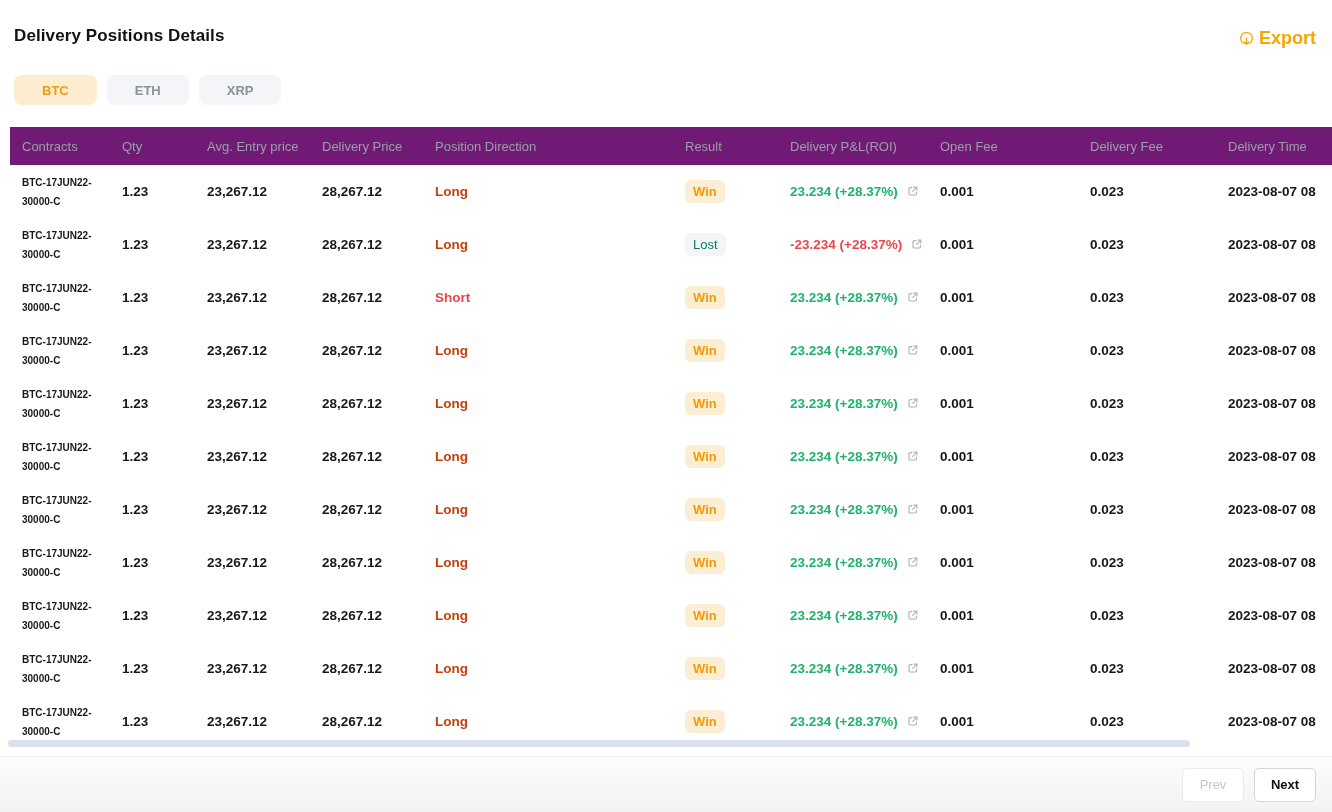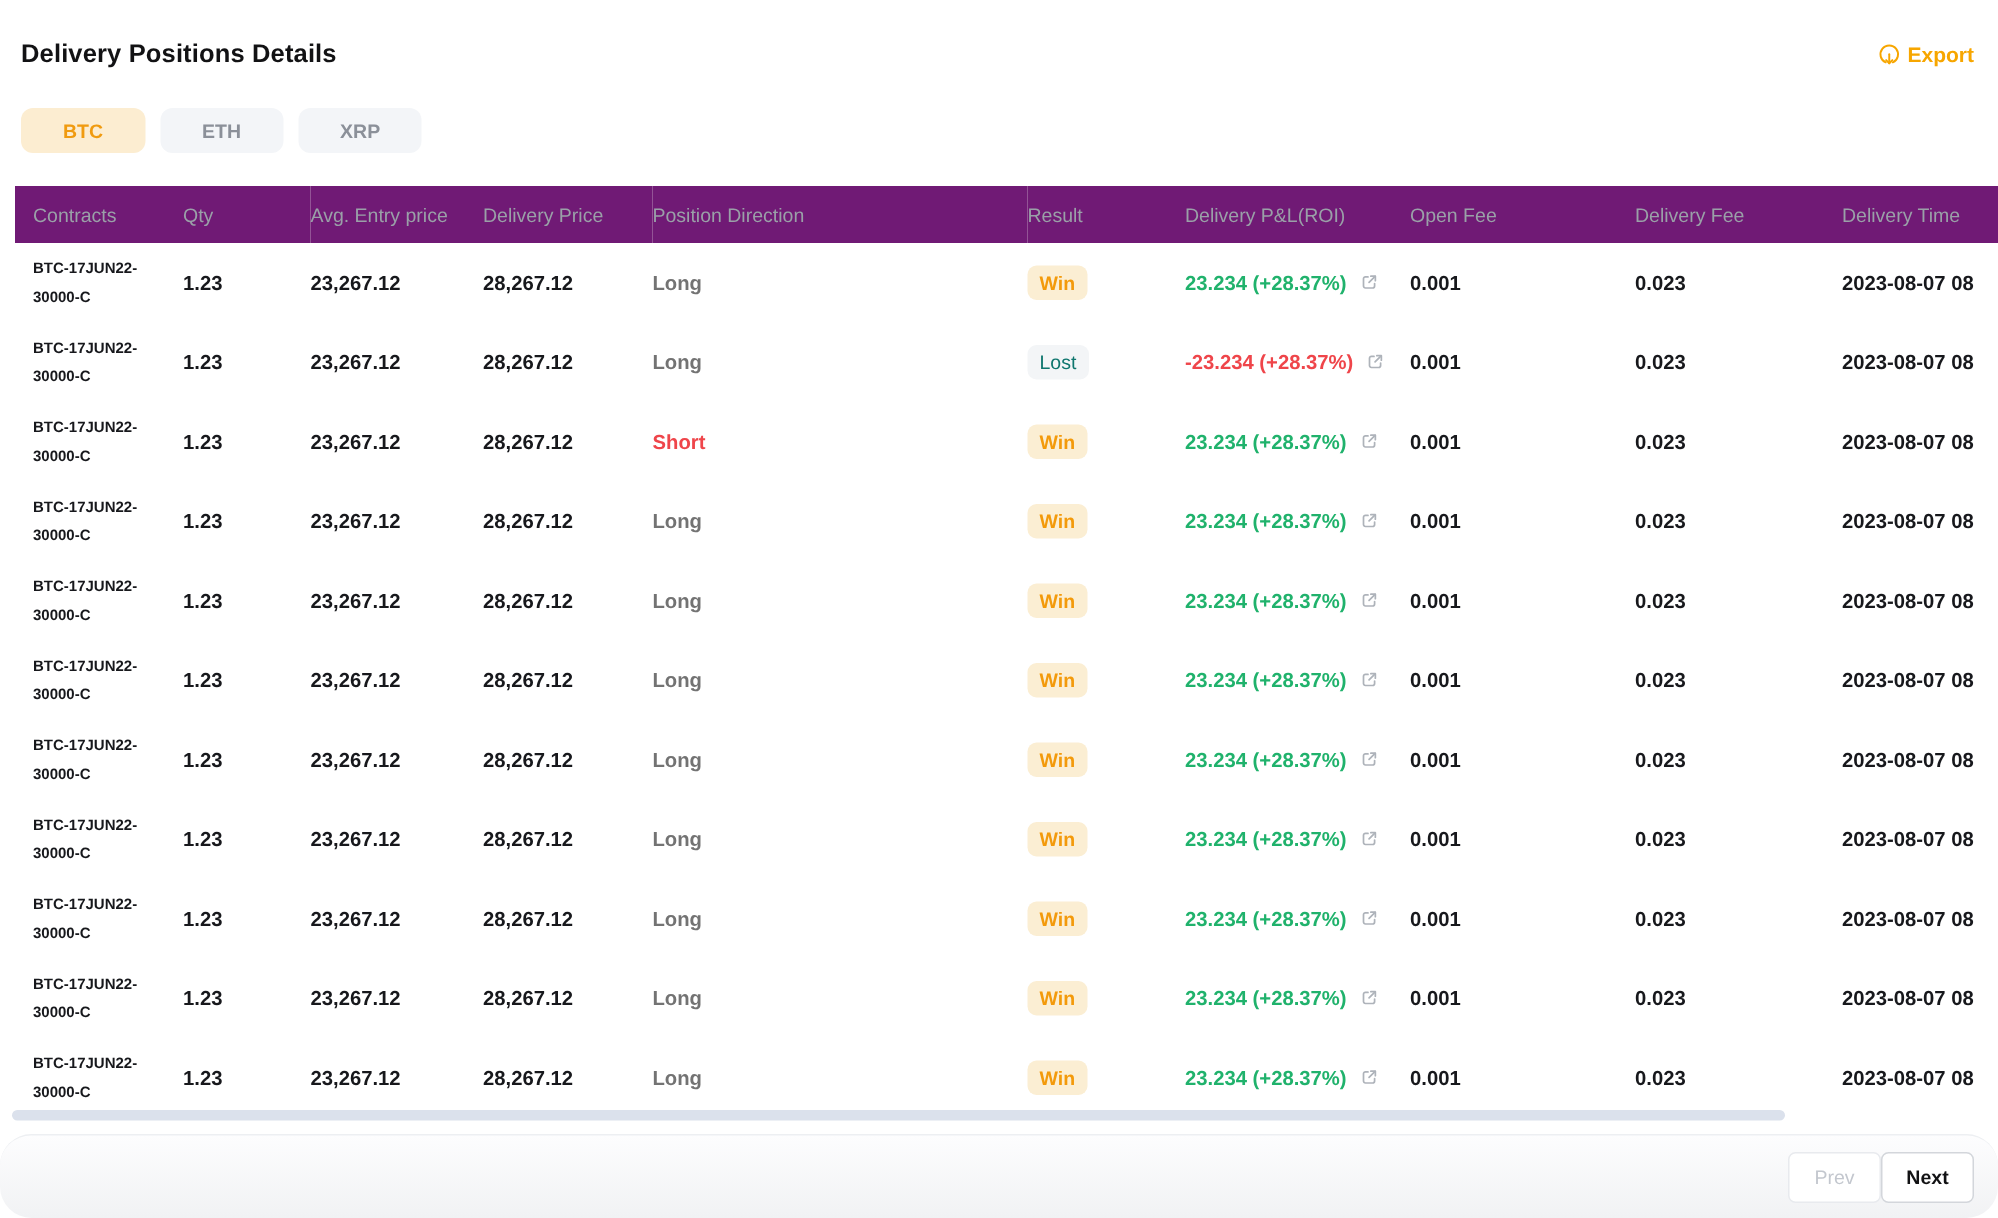--- a/index.html
+++ b/index.html
@@ -13,21 +13,21 @@
 
   
   .page-header {
     display: flex; align-items: flex-start; justify-content: space-between;
     padding: 26px 16px 0 14px;
   }
   .page-title { font-size: 17px; font-weight: 700; color: #121214; letter-spacing: .1px; }
   .export-btn {
     display: flex; align-items: center; gap: 5px;
     background: none; border: none; cursor: pointer;
-    color: #f7a600; font-size: 14px; font-weight: 700;
+    color: #f7a600; font-size: 18px; font-weight: 700;
     font-family: "Liberation Sans", sans-serif;
     margin-top: 2px;
   }
   .export-btn svg { display: block; }
 
   
   .tabs { display: flex; gap: 10px; padding: 26px 0 0 14px; }
   .tab {
     height: 30px; min-width: 46px; padding: 0 28px;
     display: flex; align-items: center; justify-content: center;
@@ -52,21 +52,21 @@
     text-align: left; vertical-align: middle;
     white-space: nowrap;
   }
   tbody td {
     height: 53px; vertical-align: middle;
     font-size: 13.5px; font-weight: 700; color: #17181c;
     white-space: nowrap;
   }
   th:first-child, td:first-child { padding-left: 12px; }
   td.c-contract { white-space: normal; line-height: 19px; font-size: 10px; }
-  .dir-long  { color: #737373; text-align: center; }
+  .dir-long  { color: #c2410c; text-align: center; }
   .dir-short { color: #ef454a; }
   .badge {
     display: inline-block; padding: 5px 8px; border-radius: 6px;
     font-size: 13px; font-weight: 600; line-height: 1;
   }
   .badge-win  { background: #fbeed3; color: #f39a0b; }
   .badge-lost { background: #f3f5f7; color: #0f766e; font-weight: 400; }
   .pnl-up   { color: #20b26c; }
   .pnl-down { color: #ef454a; }
   .ext-link { margin-left: 9px; vertical-align: -1px; cursor: pointer; }
@@ -77,21 +77,21 @@
     width: 1182px; height: 7px; border-radius: 4px;
     background: #dbe1ec; cursor: pointer;
   }
 
   
   .footer {
     position: absolute; left: 0; top: 756px; width: 1332px; height: 56px;
     border-top: 1px solid #edeff2;
     background: linear-gradient(180deg, #fdfdfe 0%, #f1f2f4 100%);
     display: flex; align-items: center; justify-content: flex-end;
-    gap: 0; padding-right: 16px; border-radius: 21px;
+    gap: 10px; padding-right: 16px;
   }
   .pg-btn {
     height: 34px; min-width: 62px; padding: 0 14px;
     background: #ffffff; border-radius: 5px; cursor: pointer;
     font-family: "Liberation Sans", sans-serif; font-size: 13px;
   }
   .pg-prev { border: 1px solid #e8eaee; color: #c3c7ce; font-weight: 400; cursor: default; }
   .pg-next { border: 1px solid #d3d6db; color: #121214; font-weight: 700; }
 </style>
 </head>

